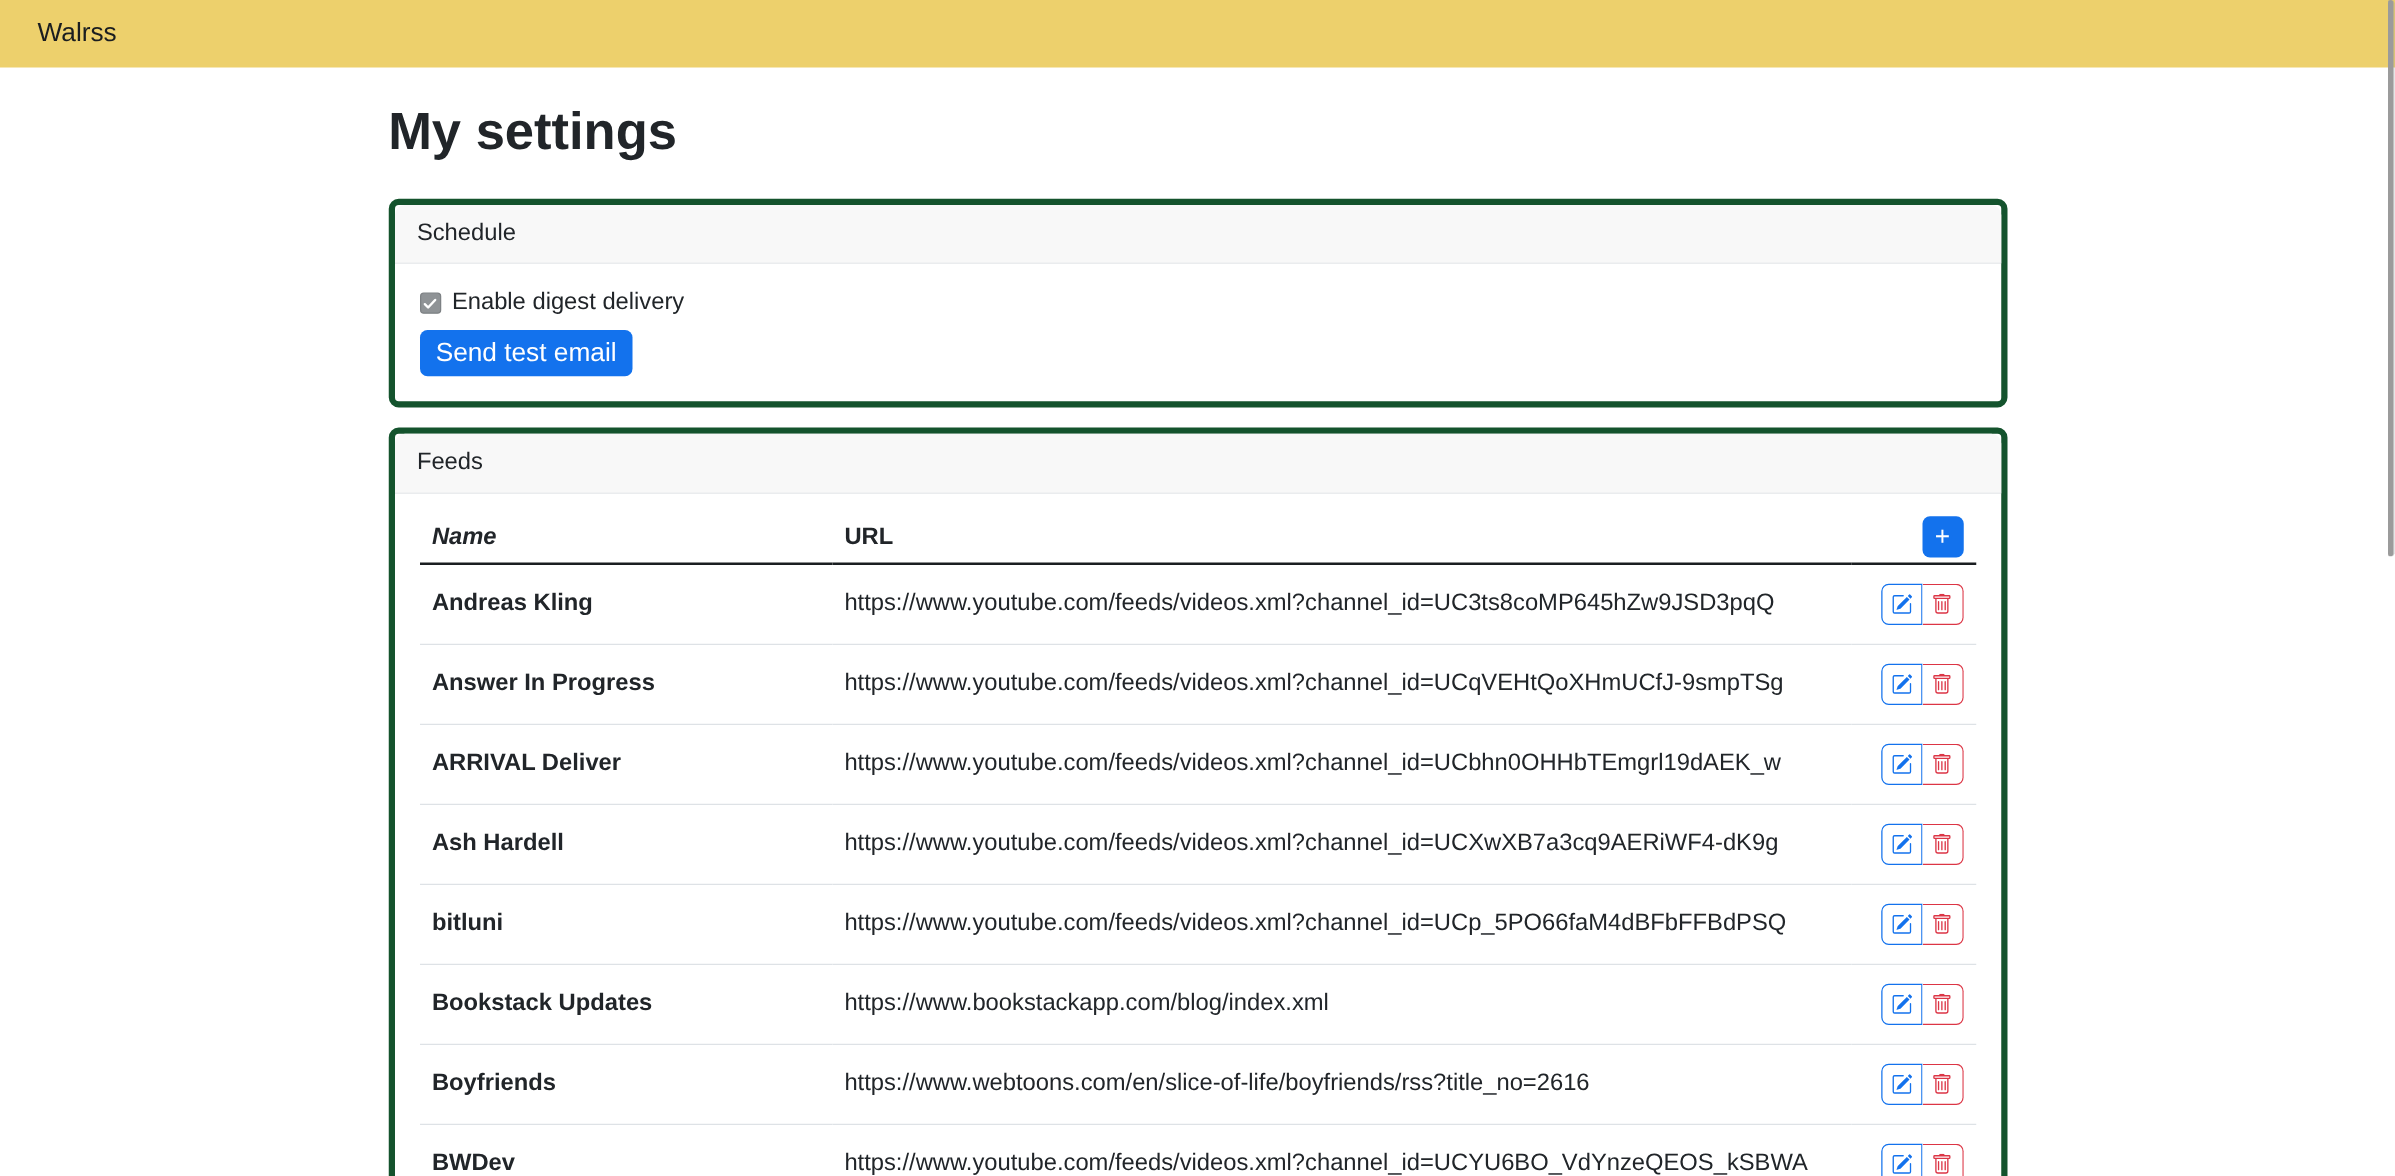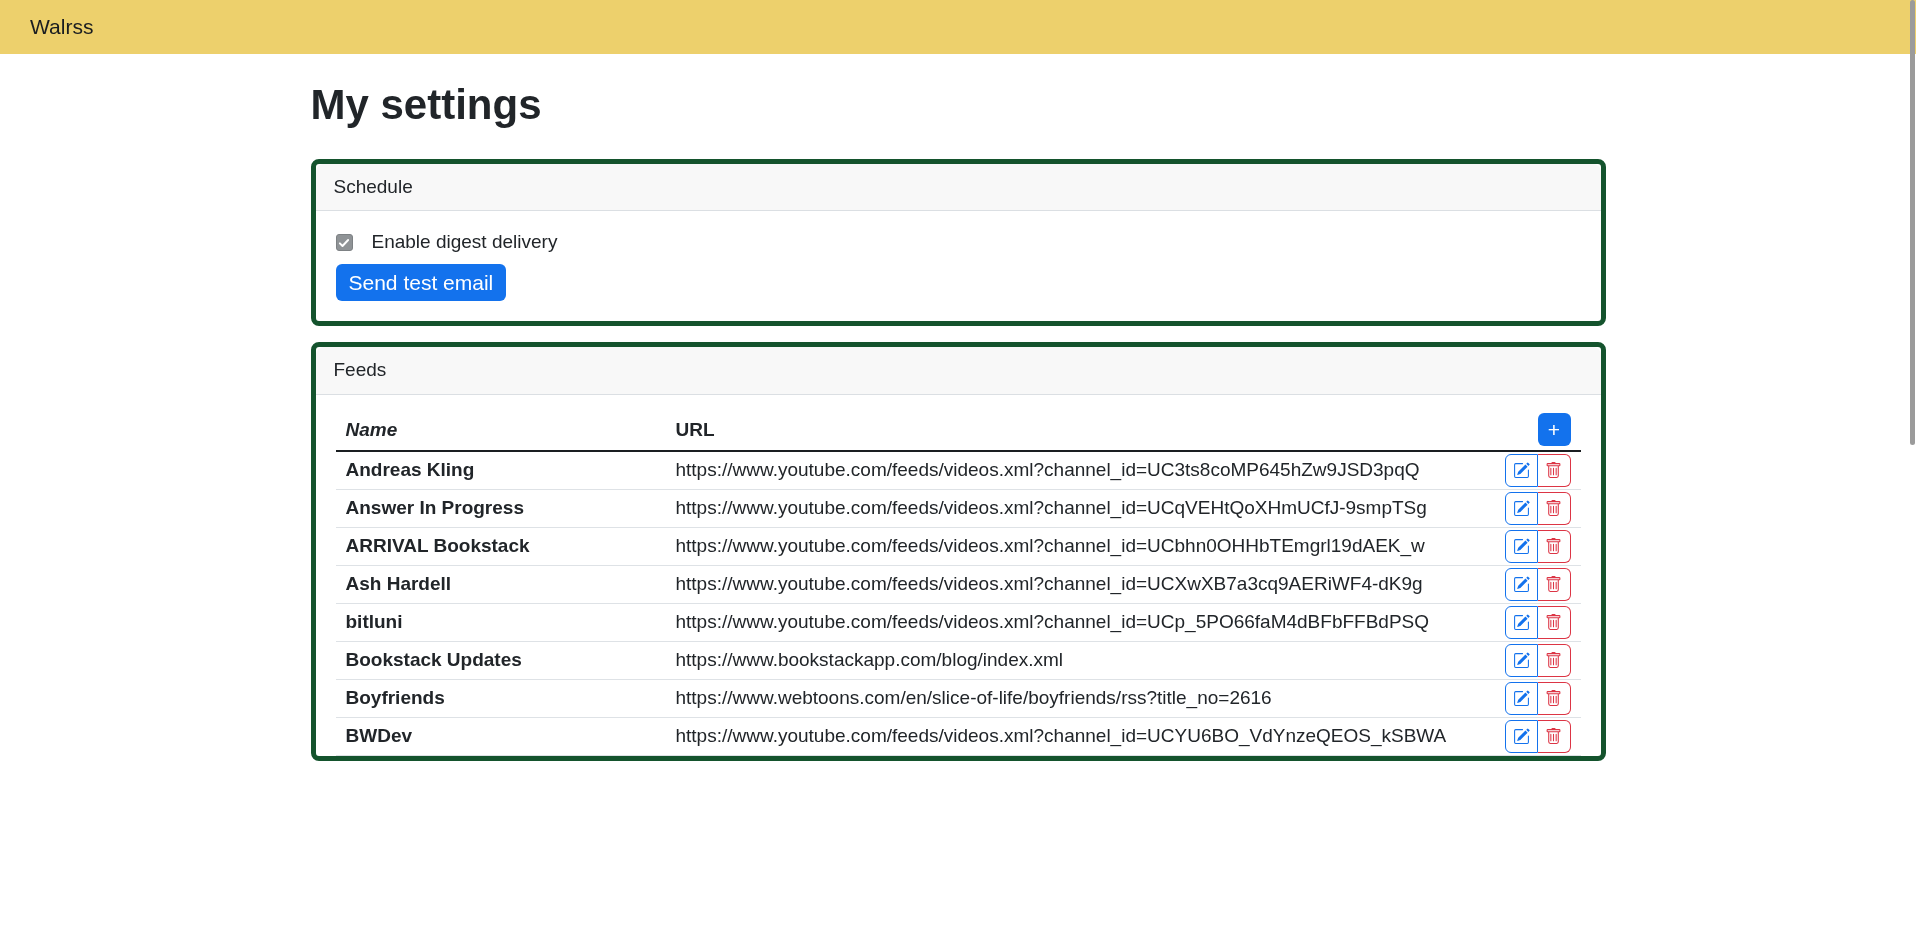--- a/index.html
+++ b/index.html
@@ -20,21 +20,21 @@
   .container { width: 1295px; margin: 0 auto; }
   h1.page-title { font-size: 42px; font-weight: 700; margin: 22px 0 24px; color: #212529; }
   
   .card { border: 5px solid #14532d; border-radius: 8px; margin-bottom: 16px; background: #fff; }
   .card-header {
     background: #f8f8f8; padding: 10px 18px; font-size: 19px; color: #212529;
     border-bottom: 1px solid #dbdfe3; border-radius: 8px 8px 0 0;
   }
   .card-body { padding: 18px 20px 14px; }
   
-  .form-check { display: flex; align-items: center; gap: 19px; margin-bottom: 8px; }
+  .form-check { display: flex; align-items: center; gap: 9px; margin-bottom: 8px; }
   .checkbox {
     width: 17px; height: 17px; border-radius: 3px; flex: 0 0 auto;
     background: #8f9396; border: 1px solid #7d8184;
     display: flex; align-items: center; justify-content: center; cursor: pointer;
   }
   .checkbox svg { width: 12px; height: 12px; }
   .sched-row { display: flex; align-items: center; gap: 26px; margin-bottom: 13px; }
   .sched-row .lbl { white-space: nowrap; }
   .form-select {
     height: 39px; background: #fff; border: 1px solid #ced4da; border-radius: 6px;
@@ -55,21 +55,21 @@
   .feeds-body { padding: 14px 20px 0; }
   table.feeds { width: 100%; border-collapse: collapse; }
   table.feeds th {
     text-align: left; font-weight: 700; font-size: 19px;
     padding: 4px 10px; border-bottom: 2px solid #1a1e21; vertical-align: middle;
   }
   table.feeds th.c-name { width: 330px; font-style: italic; }
   table.feeds th.c-actions { width: 100px; text-align: right; }
   table.feeds th .th-inner { line-height: 33px; }
   table.feeds td {
-    padding: 2px 10px; border-bottom: 1px solid #dee2e6;
+    padding: 15px 10px; border-bottom: 1px solid #dee2e6;
     font-size: 19px; vertical-align: middle; line-height: 22px;
   }
   td.c-name { font-weight: 700; }
   td.c-actions { text-align: right; }
   .btn-add {
     width: 33px; height: 33px; background: #1372ed; color: #fff;
     border: none; border-radius: 6px; font-size: 21px; line-height: 1;
     display: inline-flex; align-items: center; justify-content: center; cursor: pointer;
   }
   .btn-group { display: inline-flex; vertical-align: middle; }
@@ -164,21 +164,21 @@
           <svg viewBox="0 0 16 16" fill="currentColor">
                       <path d="M5.5 5.5A.5.5 0 0 1 6 6v6a.5.5 0 0 1-1 0V6a.5.5 0 0 1 .5-.5zm2.5 0a.5.5 0 0 1 .5.5v6a.5.5 0 0 1-1 0V6a.5.5 0 0 1 .5-.5zm3 .5a.5.5 0 0 0-1 0v6a.5.5 0 0 0 1 0V6z"></path>
                       <path fill-rule="evenodd" d="M14.5 3a1 1 0 0 1-1 1H13v9a2 2 0 0 1-2 2H5a2 2 0 0 1-2-2V4h-.5a1 1 0 0 1-1-1V2a1 1 0 0 1 1-1H6a1 1 0 0 1 1-1h2a1 1 0 0 1 1 1h3.5a1 1 0 0 1 1 1v1zM4.118 4 4 4.059V13a1 1 0 0 0 1 1h6a1 1 0 0 0 1-1V4.059L11.882 4H4.118zM2.5 3V2h11v1h-11z"></path>
                     </svg>
         </button>
       </div>
     </td>
   </tr>
 
   <tr>
-    <td class="c-name">ARRIVAL Bookstack</td>
+    <td class="c-name">ARRIVAL Deliver</td>
     <td class="c-url">https://www.youtube.com/feeds/videos.xml?channel_id=UCbhn0OHHbTEmgrl19dAEK_w</td>
     <td class="c-actions">
       <div class="btn-group">
         <button class="btn-icon btn-edit">
           <svg viewBox="0 0 16 16" fill="currentColor">
                       <path d="M15.502 1.94a.5.5 0 0 1 0 .706L14.459 3.69l-2-2L13.502.646a.5.5 0 0 1 .707 0l1.293 1.293zm-1.75 2.456-2-2L4.939 9.21a.5.5 0 0 0-.121.196l-.805 2.414a.25.25 0 0 0 .316.316l2.414-.805a.5.5 0 0 0 .196-.12l6.813-6.814z"></path>
                       <path fill-rule="evenodd" d="M1 13.5A1.5 1.5 0 0 0 2.5 15h11a1.5 1.5 0 0 0 1.5-1.5v-6a.5.5 0 0 0-1 0v6a.5.5 0 0 1-.5.5h-11a.5.5 0 0 1-.5-.5v-11a.5.5 0 0 1 .5-.5H9a.5.5 0 0 0 0-1H2.5A1.5 1.5 0 0 0 1 2.5v11z"></path>
                     </svg>
         </button>
         <button class="btn-icon btn-del">

